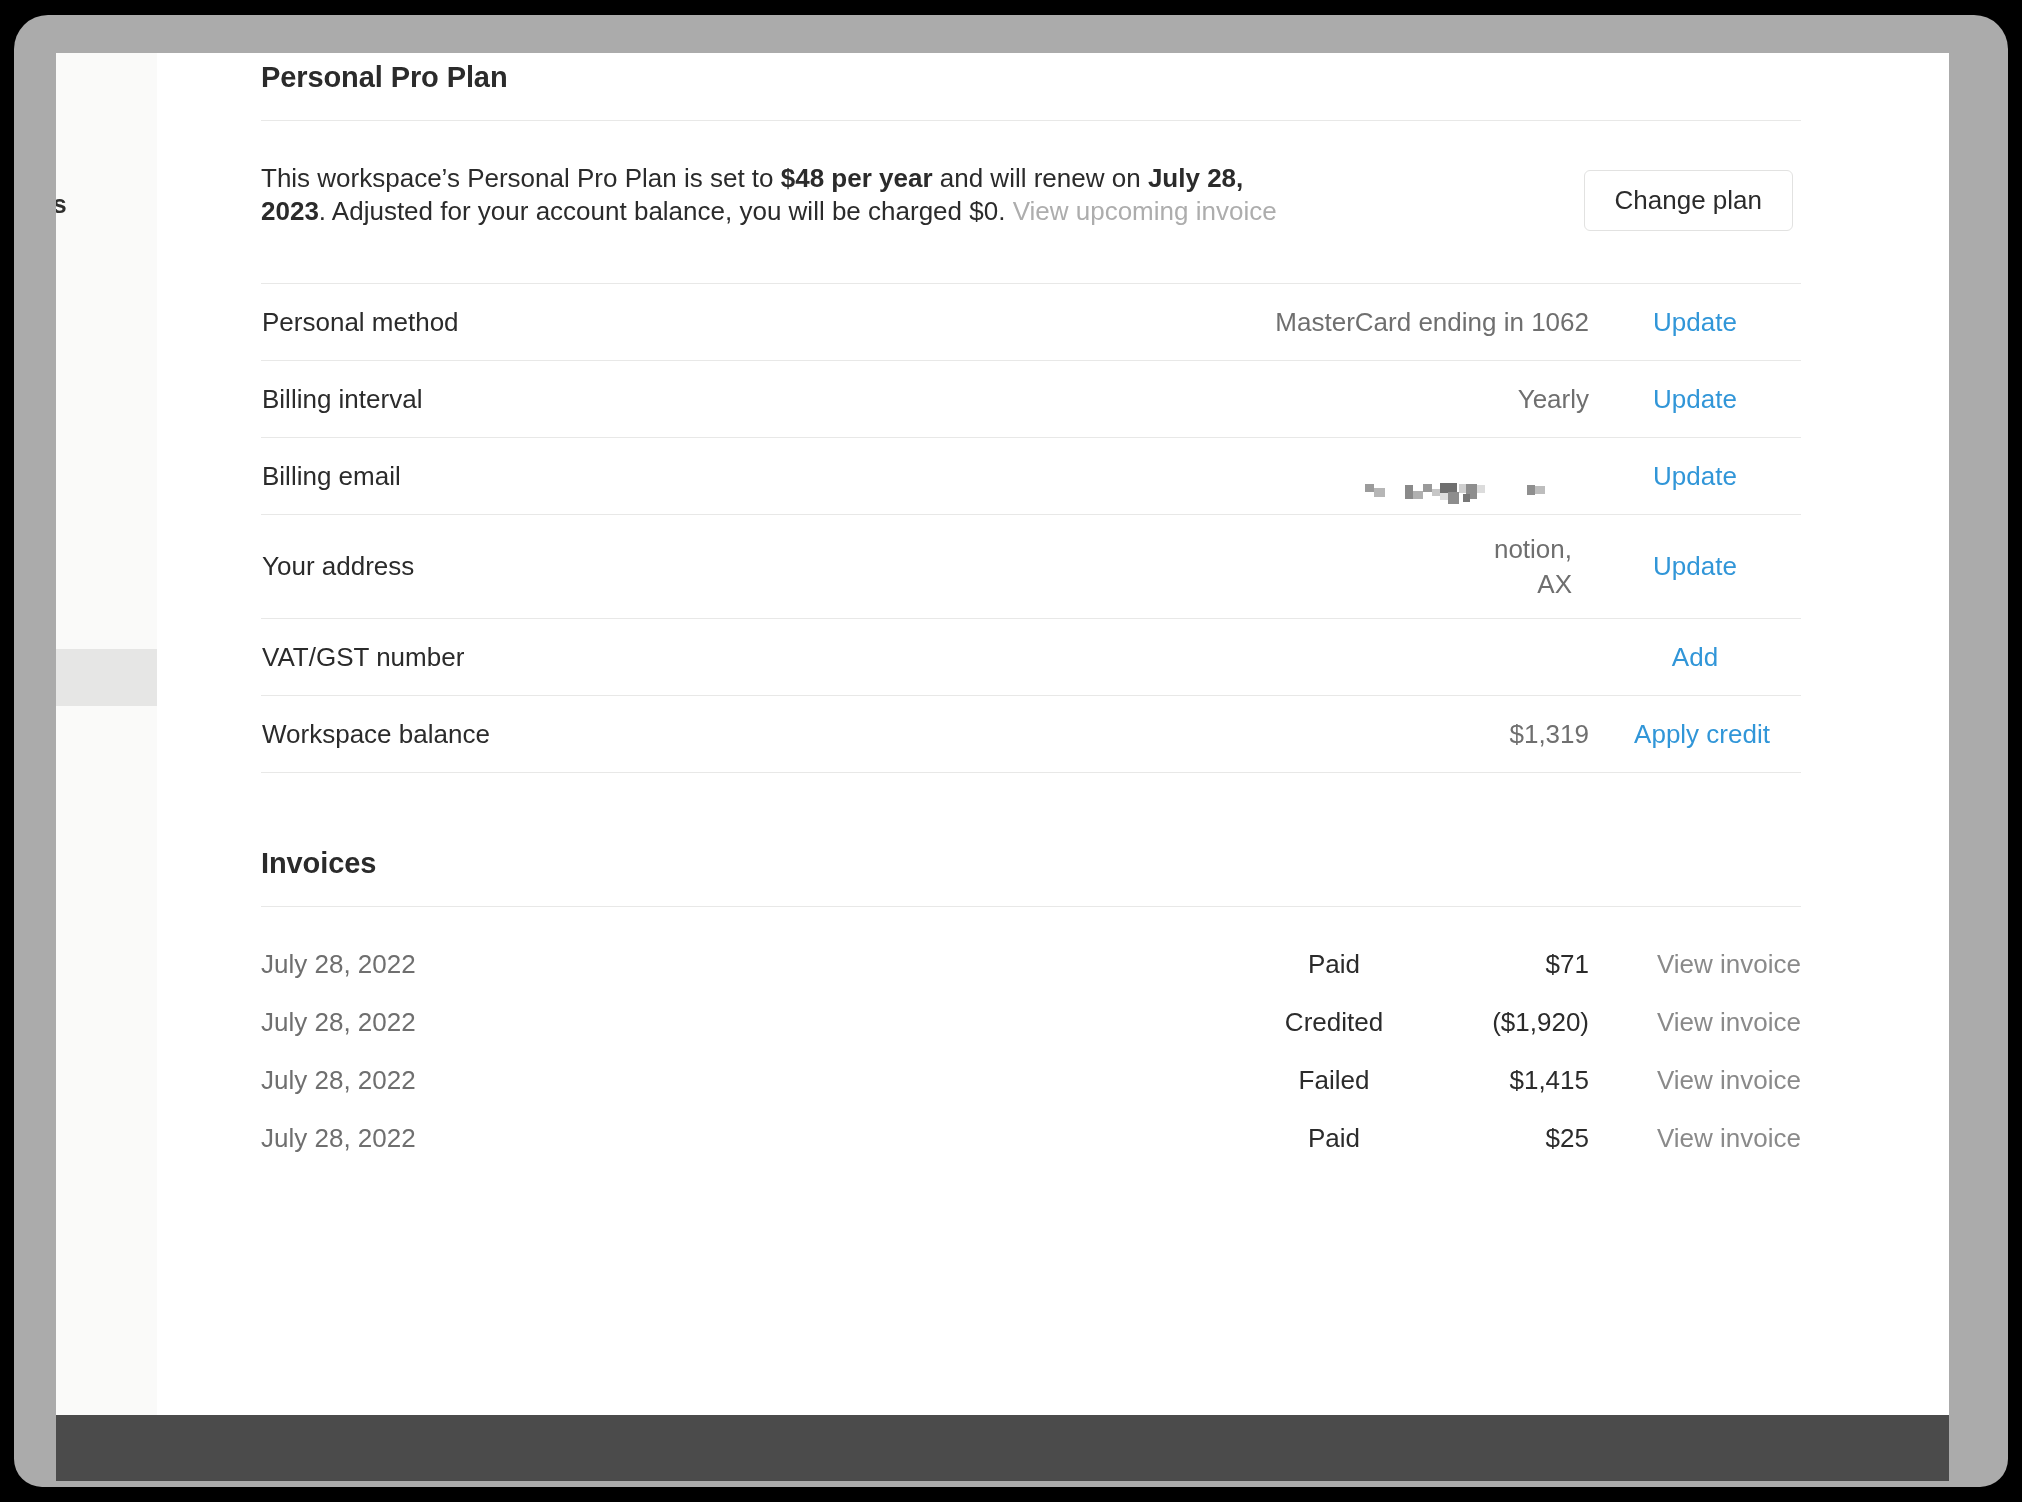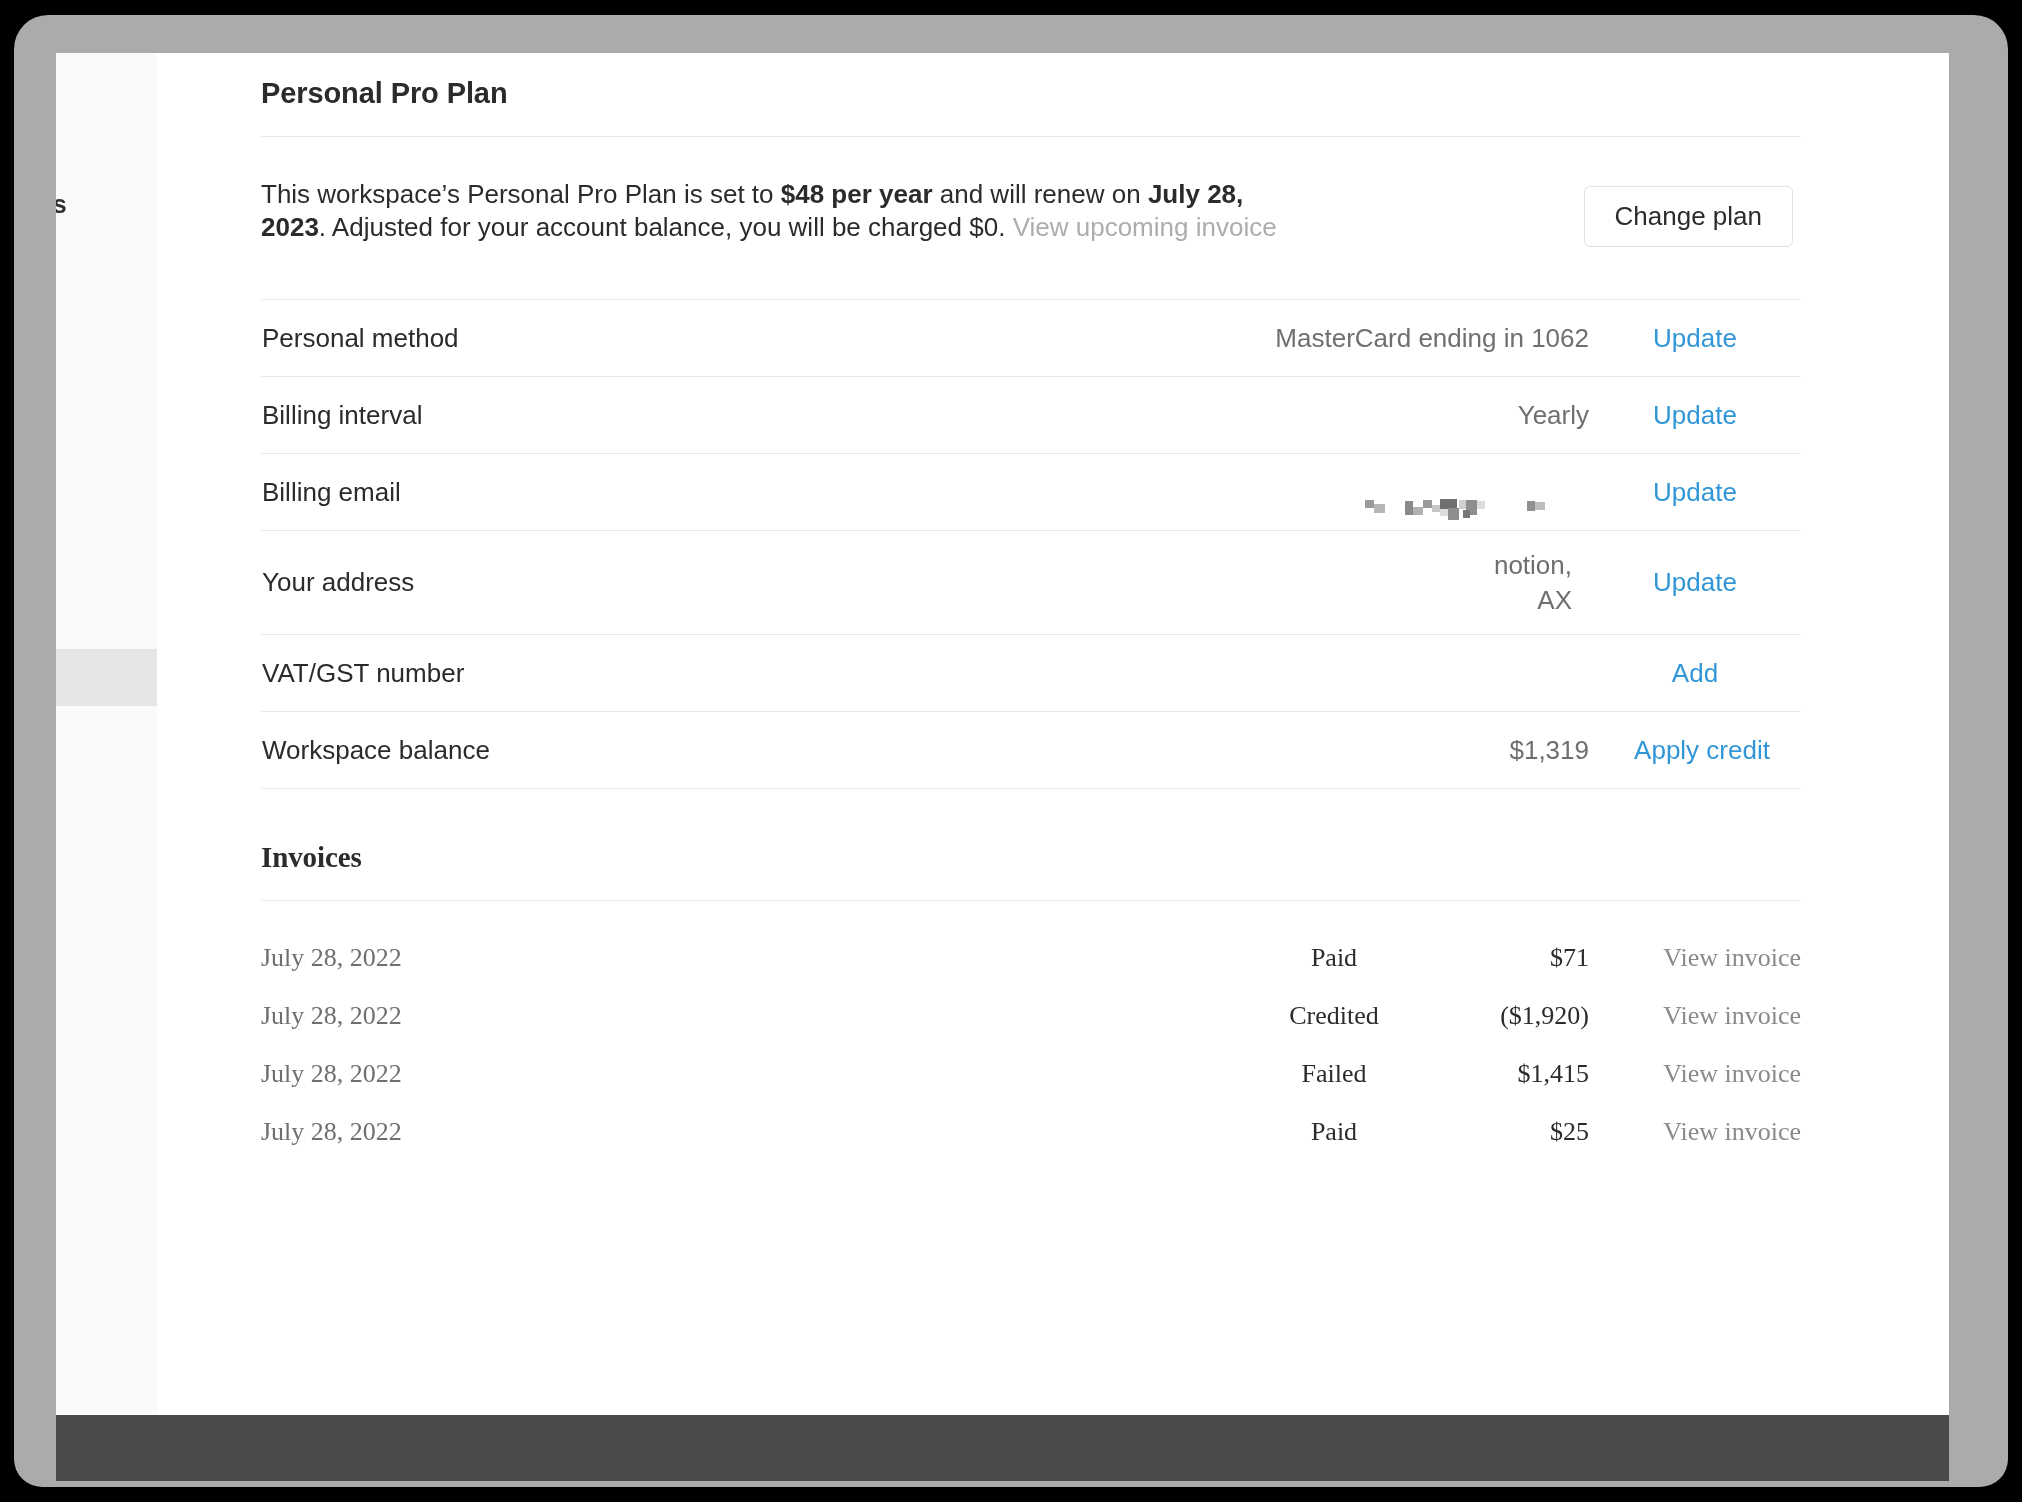--- a/index.html
+++ b/index.html
@@ -78,21 +78,21 @@
     position: absolute;
     left: 101px;
     top: 0;
     right: 0;
     bottom: 0;
     background: #ffffff;
   }
   .content {
     position: absolute;
     left: 104px;
-    top: 24px;
+    top: 8px;
     width: 1540px;
   }
 
   .section-title {
     font-size: 29px;
     font-weight: 700;
     color: #2b2b2b;
     letter-spacing: -0.1px;
     margin: 0;
     padding-bottom: 26px;
@@ -179,21 +179,21 @@
     height: 26px;
     vertical-align: middle;
   }
   .redacted i {
     position: absolute;
     display: block;
     background: #8d8d8d;
   }
 
   
-  .invoices-wrap { margin-top: 52px; font-family: Liberation Serif, serif; }
+  .invoices-wrap { margin-top: 74px; }
   .invoice-row {
     display: flex;
     align-items: center;
     height: 58px;
     font-size: 26px;
   }
   .inv-date {
     flex: 1 1 auto;
     color: #6f6f6f;
   }

